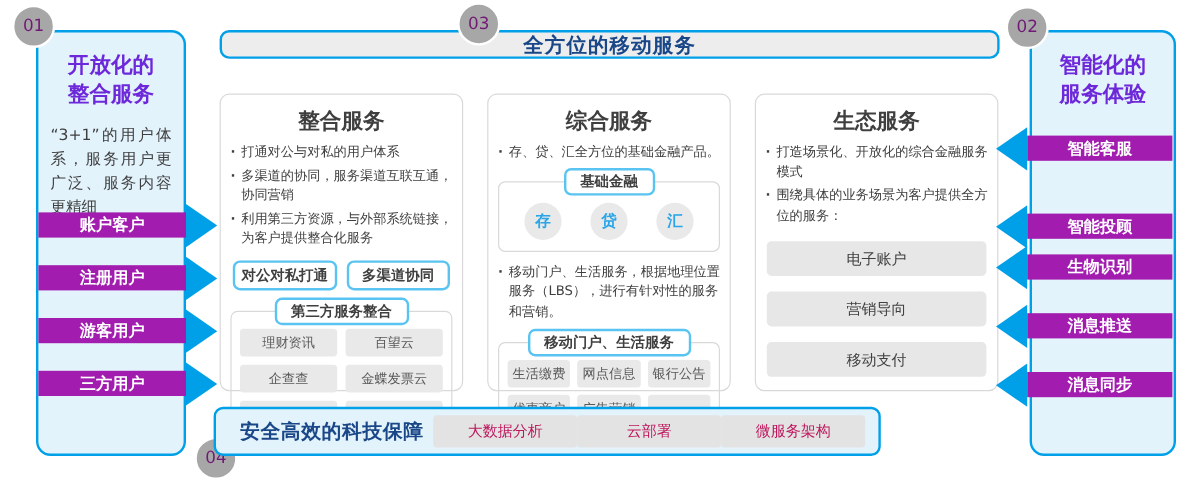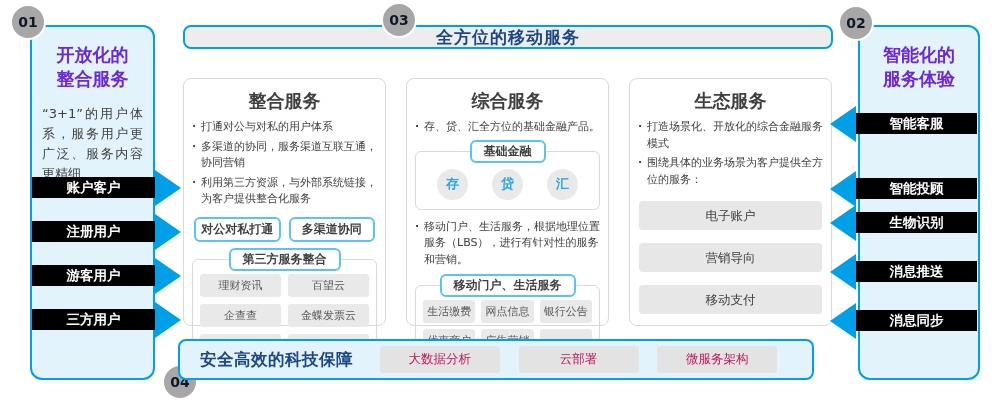--- a/index.html
+++ b/index.html
@@ -1,35 +1,35 @@
 <!DOCTYPE html>
 <html><head>
 <meta charset="utf-8">
 <style>
   html,body{margin:0;padding:0;background:#fff;}
   .canvas{position:relative;width:1000px;height:407px;background:#ffffff;
           font-family:"DejaVu Sans",sans-serif;overflow:hidden;}
 
   
   .badge{position:absolute;width:36px;height:36px;border-radius:50%;
-         background:#a7a7a7;border:2px solid #ffffff;color:#0f172a;font-weight:bold;
+         background:#a7a7a7;border:2px solid #ffffff;color:#701a75;font-weight:normal;
          font-size:14px;display:flex;align-items:center;justify-content:center;
          box-sizing:border-box;}
   .z-top{z-index:4;} .z-low{z-index:1;}
 
   
   .panel{position:absolute;background:#e3f3fc;border:2px solid #00a0e9;
          border-radius:12px;box-sizing:border-box;z-index:1;}
   .side-title{color:#6d28d9;font-weight:bold;font-size:18px;text-align:center;
               line-height:1.35;margin-top:16px;}
   .side-desc{color:#3f3f3f;font-size:13px;line-height:1.55;text-align:justify;
              margin:12px 10px 0;}
 
   
-  .arrow{position:absolute;height:21px;background:#000000;color:#fff;font-weight:bold;
+  .arrow{position:absolute;height:21px;background:#a21caf;color:#fff;font-weight:bold;
          font-size:13.5px;display:flex;align-items:center;justify-content:center;z-index:3;}
   .arrow.r{left:32px;width:123px;}
   .arrow.r::after{content:"";position:absolute;left:100%;top:50%;margin-top:-18px;
          border:18px solid transparent;border-right:0;border-left:26px solid #00a0e9;}
   .arrow.l{left:856px;width:121px;}
   .arrow.l::before{content:"";position:absolute;right:100%;top:50%;margin-top:-18px;
          border:18px solid transparent;border-left:0;border-right:26px solid #00a0e9;}
 
   
   .hdr{position:absolute;left:183px;top:25px;width:650px;height:24px;background:#ededed;
@@ -64,21 +64,21 @@
 
   .circles{display:flex;justify-content:space-between;padding:3px 14px 1px;}
   .fin-circle{width:31px;height:31px;border-radius:50%;background:#e9e9e9;color:#2aa6e8;
         font-weight:bold;font-size:13px;display:flex;align-items:center;justify-content:center;}
 
   .eco-btns{margin-top:13px;}
   .big-btn{background:#e7e7e7;border-radius:4px;text-align:center;font-size:12.5px;
         color:#404040;height:29px;line-height:29px;margin:0 2px 13px;}
 
   
-  .bottom{position:absolute;left:178px;top:339px;width:636px;height:41px;background:#e3f3fc;
+  .bottom{position:absolute;left:178px;top:339px;width:556px;height:41px;background:#e3f3fc;
         border:2px solid #00a0e9;border-radius:8px;box-sizing:border-box;z-index:2;
         display:flex;align-items:center;padding:0 16px 0 20px;justify-content:space-between;}
   .bottom-title{color:#1a4788;font-weight:bold;font-size:16.5px;letter-spacing:.5px;
         white-space:nowrap;}
   .bottom-btns{flex:1;display:flex;justify-content:space-evenly;margin-left:8px;}
   .btm-btn{background:#e3e3e3;border-radius:3px;width:120px;text-align:center;
         font-size:12.5px;color:#be185d;padding:5px 0;white-space:nowrap;}
 </style>
 </head>
 <body>

